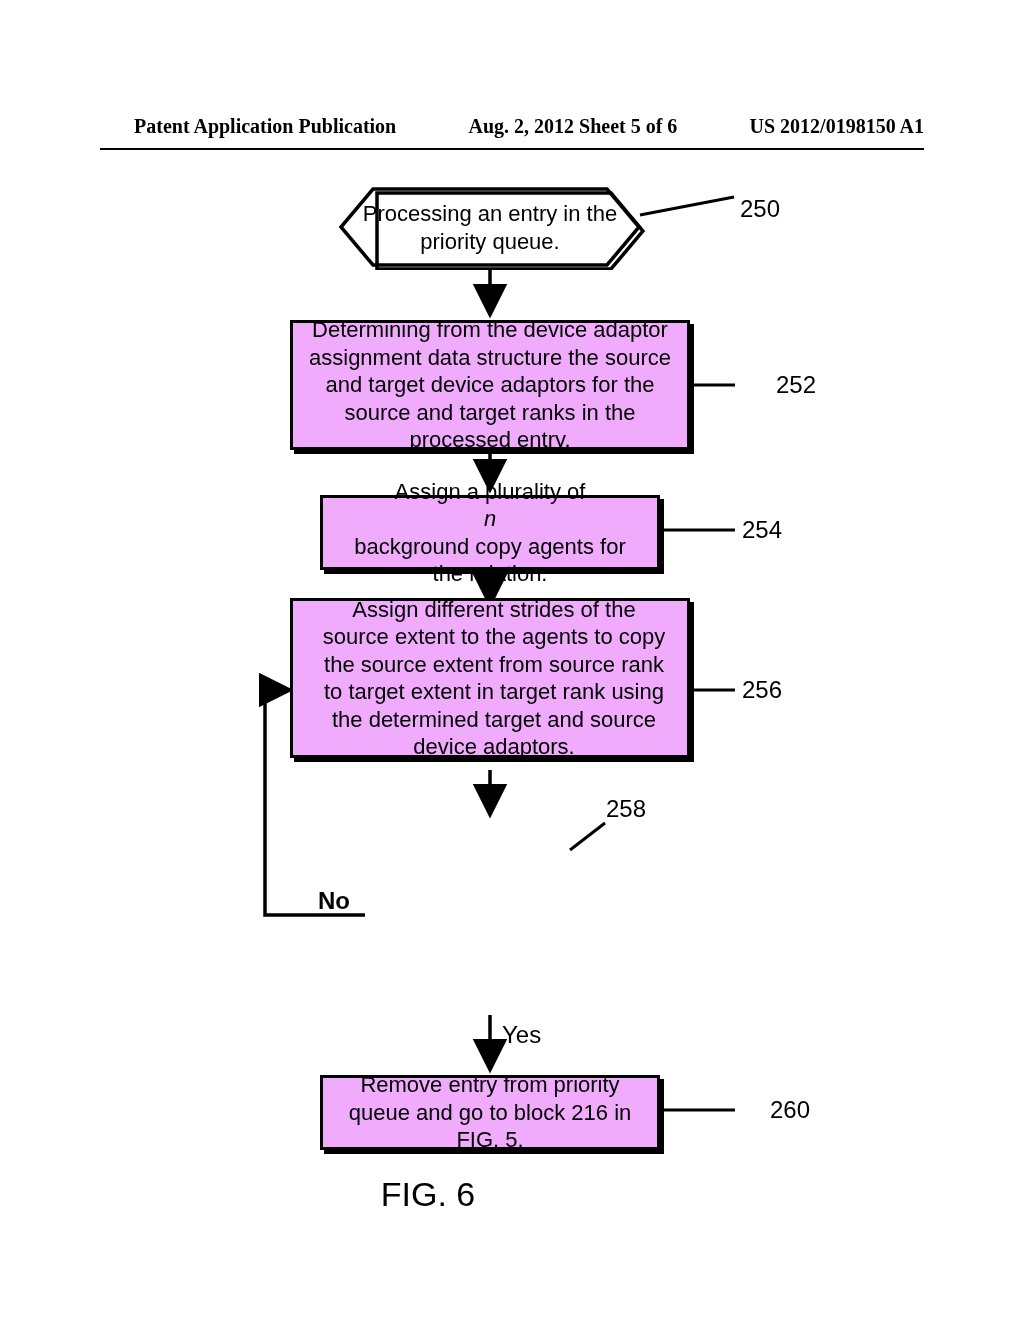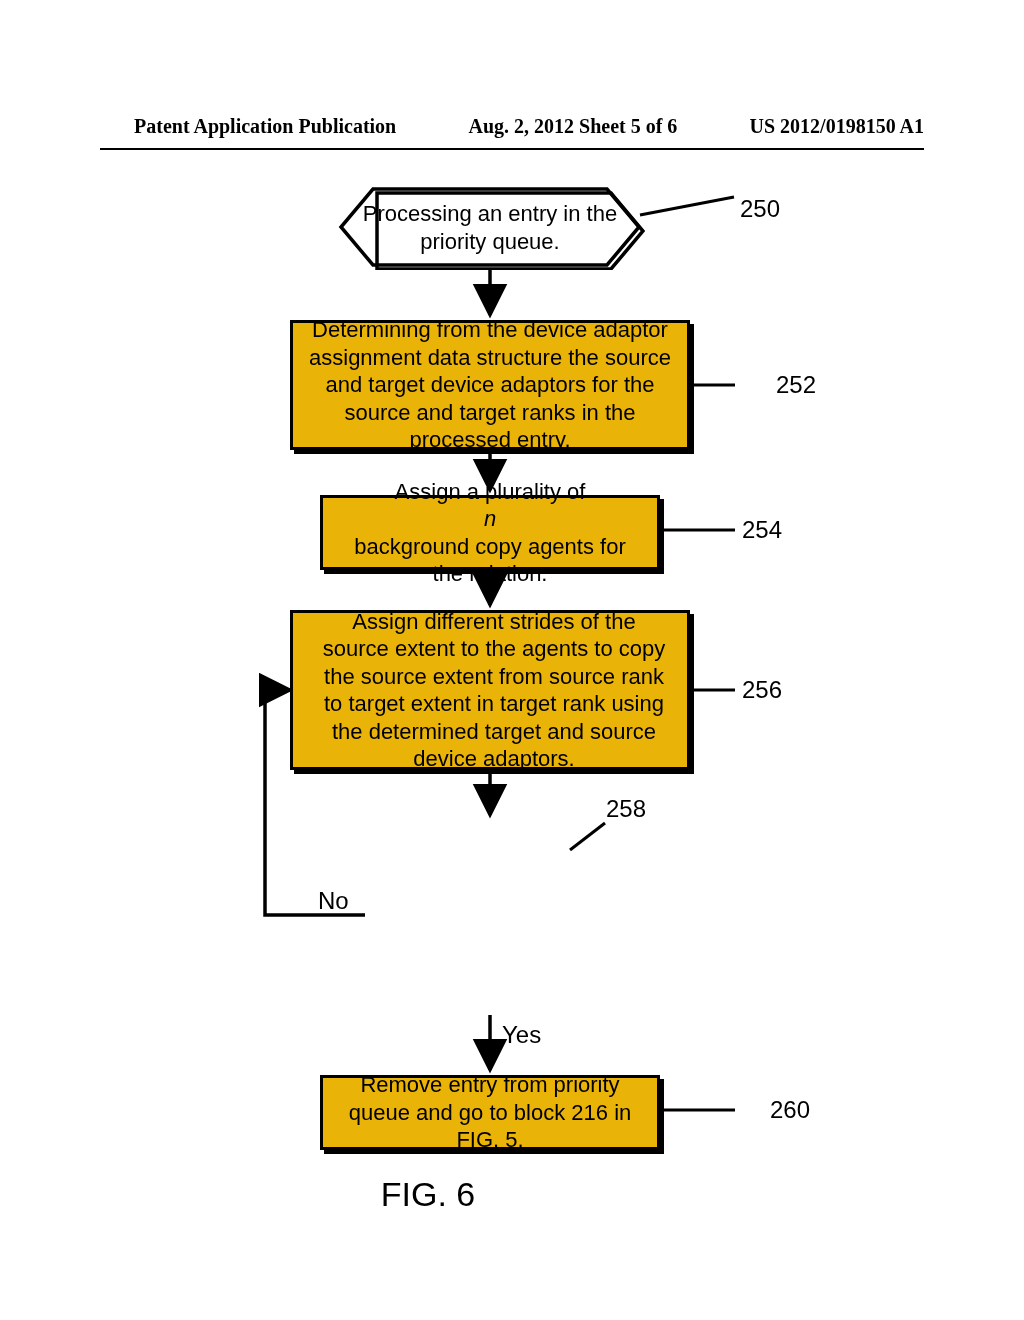--- a/index.html
+++ b/index.html
@@ -34,21 +34,21 @@
   .canvas {
     position: absolute;
     top: 175px;
     left: 0;
     width: 812px;
     height: 1050px;
   }
   .node {
     position: absolute;
     border: 3.5px solid #000;
-    background: #eab308;
+    background: #f0abfc;
     box-shadow: 4px 4px 0 #000;
     display: flex;
     align-items: center;
     justify-content: center;
     text-align: center;
     padding: 10px 16px;
     font-family: Arial, Helvetica, sans-serif;
     font-size: 22px;
     line-height: 1.25;
   }
@@ -162,27 +162,27 @@
 
   <div class="node" style="left:320px; top:320px; width:340px; height:75px;">
     <span>
       <span>Assign a plurality of </span>
         <span class="ital">n</span>
         <span> background copy agents for the relation.</span>
     </span>
   </div>
   <div class="label" style="left:742px; top:341px;">254</div>
 
-  <div class="node" style="left:290px; top:435px; width:400px; height:160px;padding-left:24px;">
+  <div class="node" style="left:290px; top:423px; width:400px; height:160px;padding-left:24px;">
     <span>Assign different strides of the source extent to the agents to copy the source extent from source rank to target extent in target rank using the determined target and source device adaptors.</span>
   </div>
   <div class="label" style="left:742px; top:501px;">256</div>
 
   <div class="label" style="left:606px; top:620px;">258</div>
-  <div class="label" style="left:318px; top:712px;">No</div>
+  <div class="label" style="left:318px; top:712px;font-weight:bold;">No</div>
   <div class="label" style="left:502px; top:846px;">Yes</div>
 
   <div class="node" style="left:320px; top:900px; width:340px; height:75px;">
     <span>Remove entry from priority queue and go to block 216 in FIG. 5.</span>
   </div>
   <div class="label" style="left:742px; top:921px;margin-left:28px;">260</div>
 
   <div class="figcap" style="top:1000px;margin-left:44px;">FIG. 6</div>
 
 </div>

